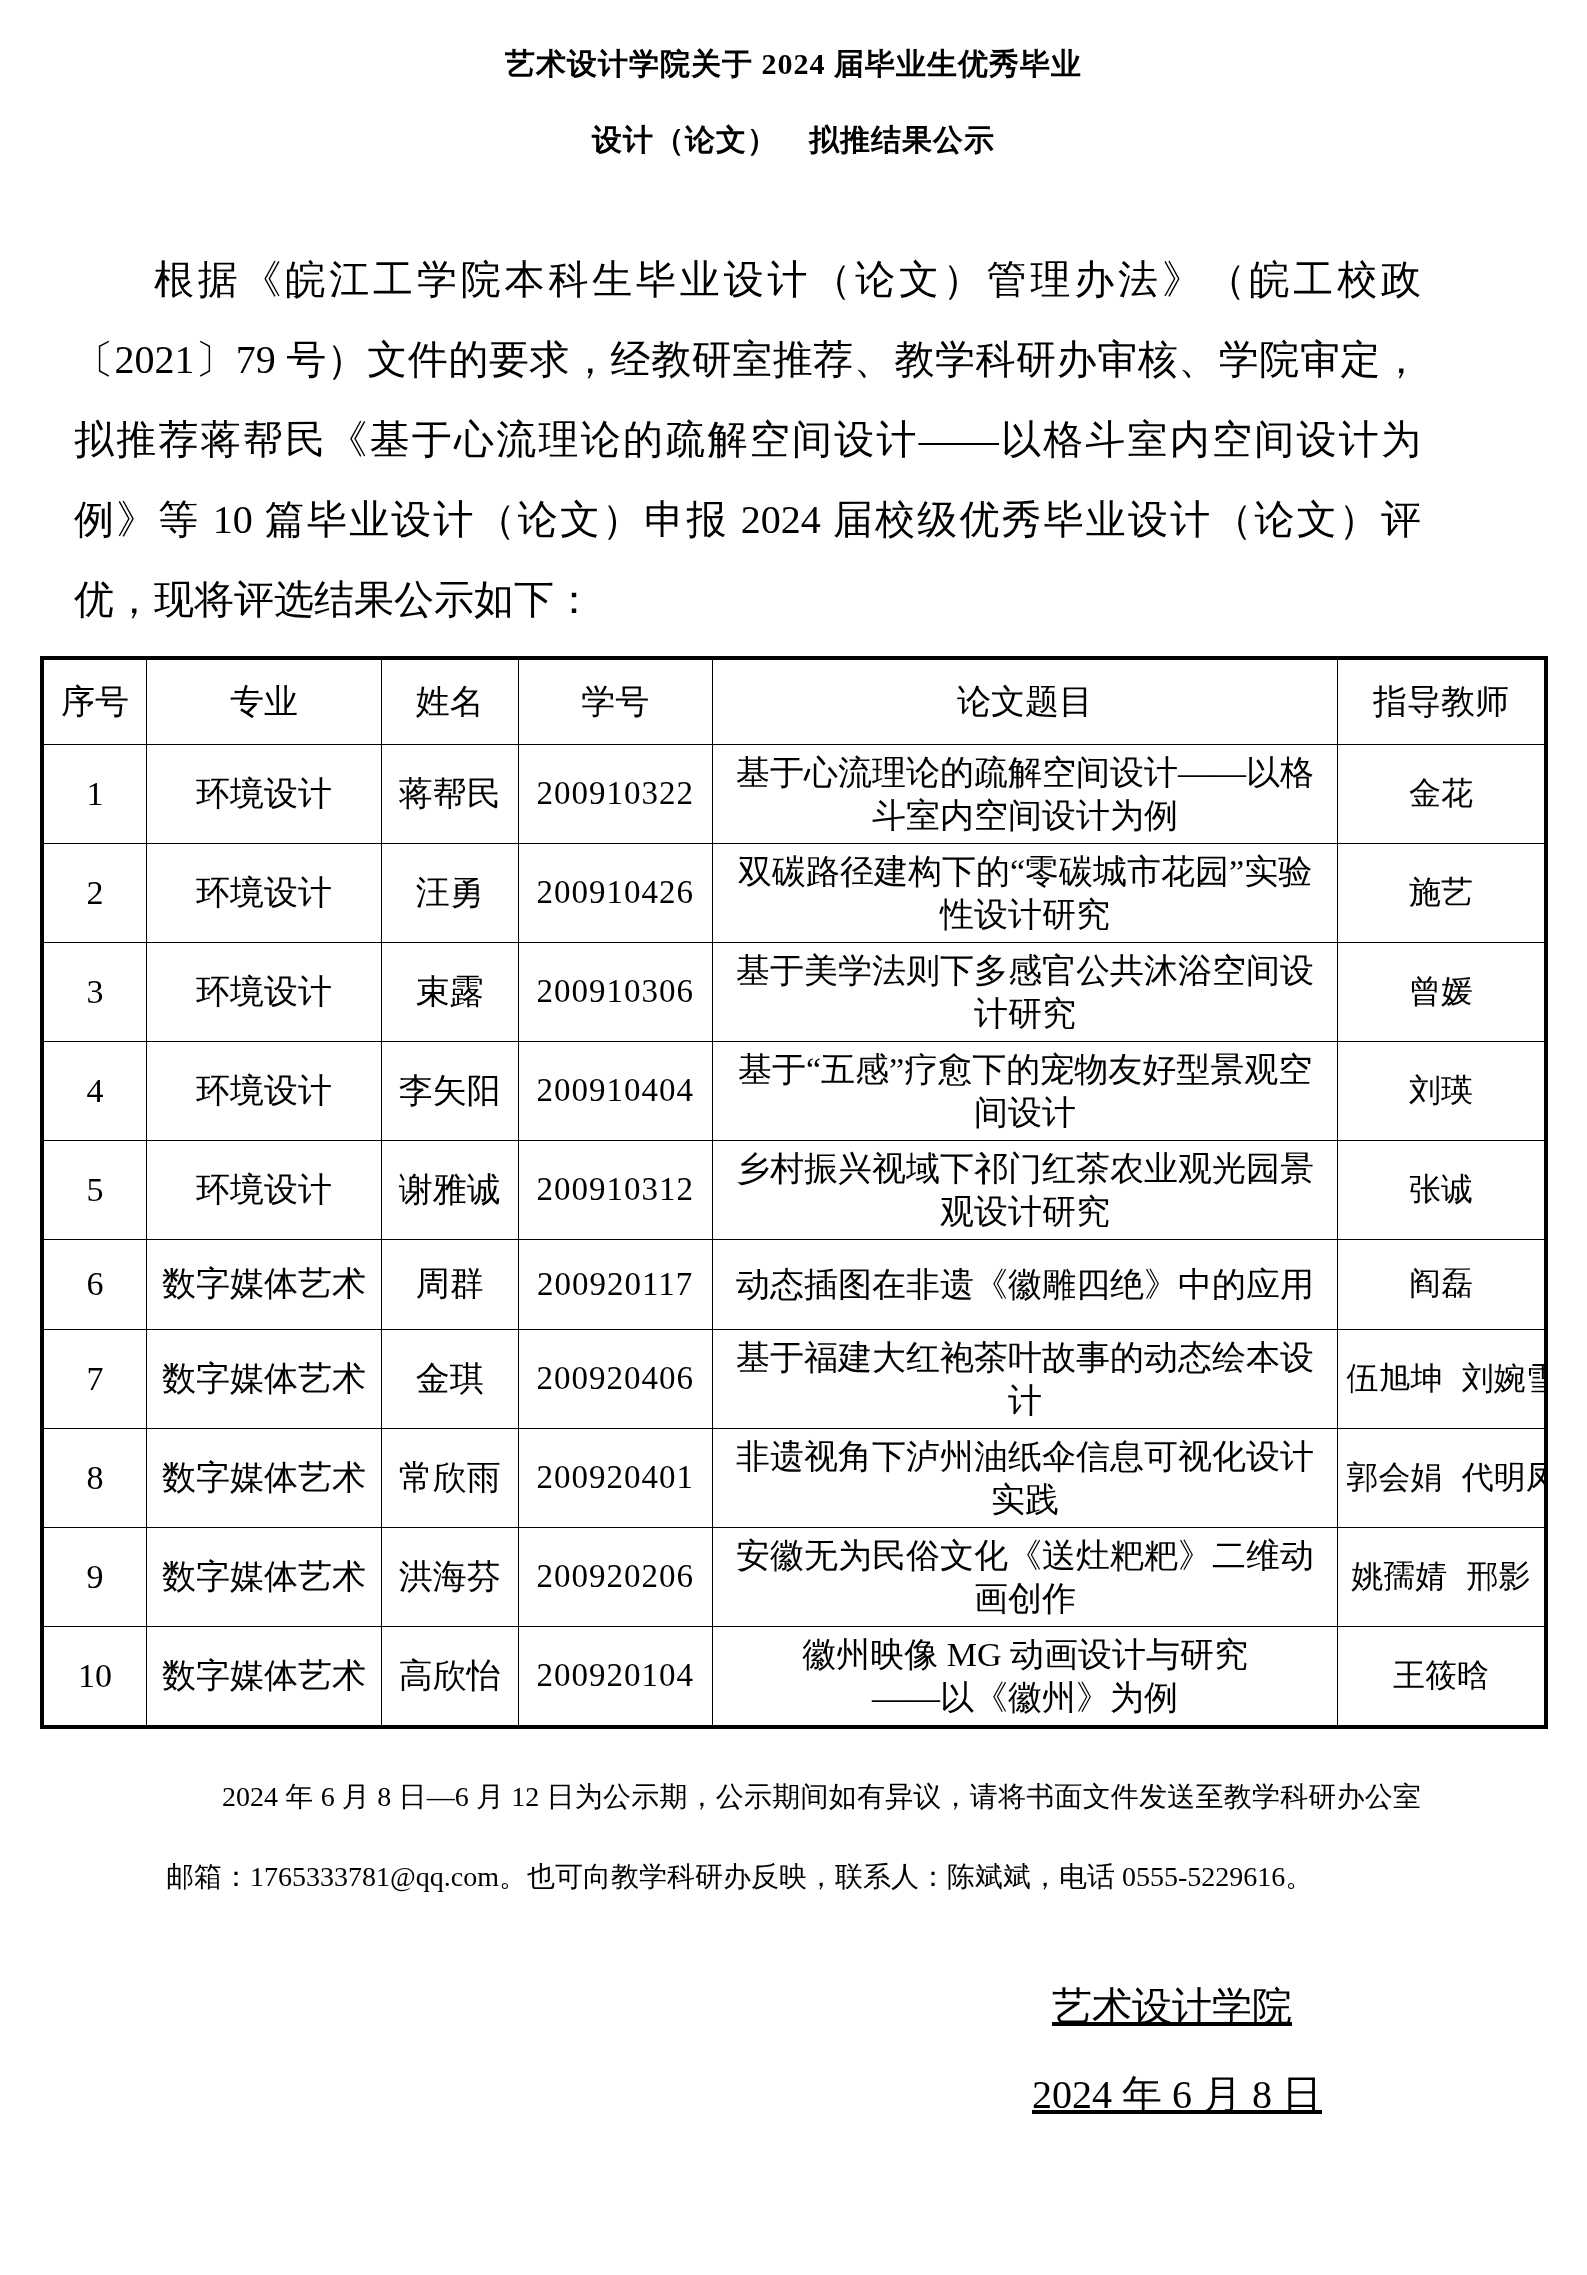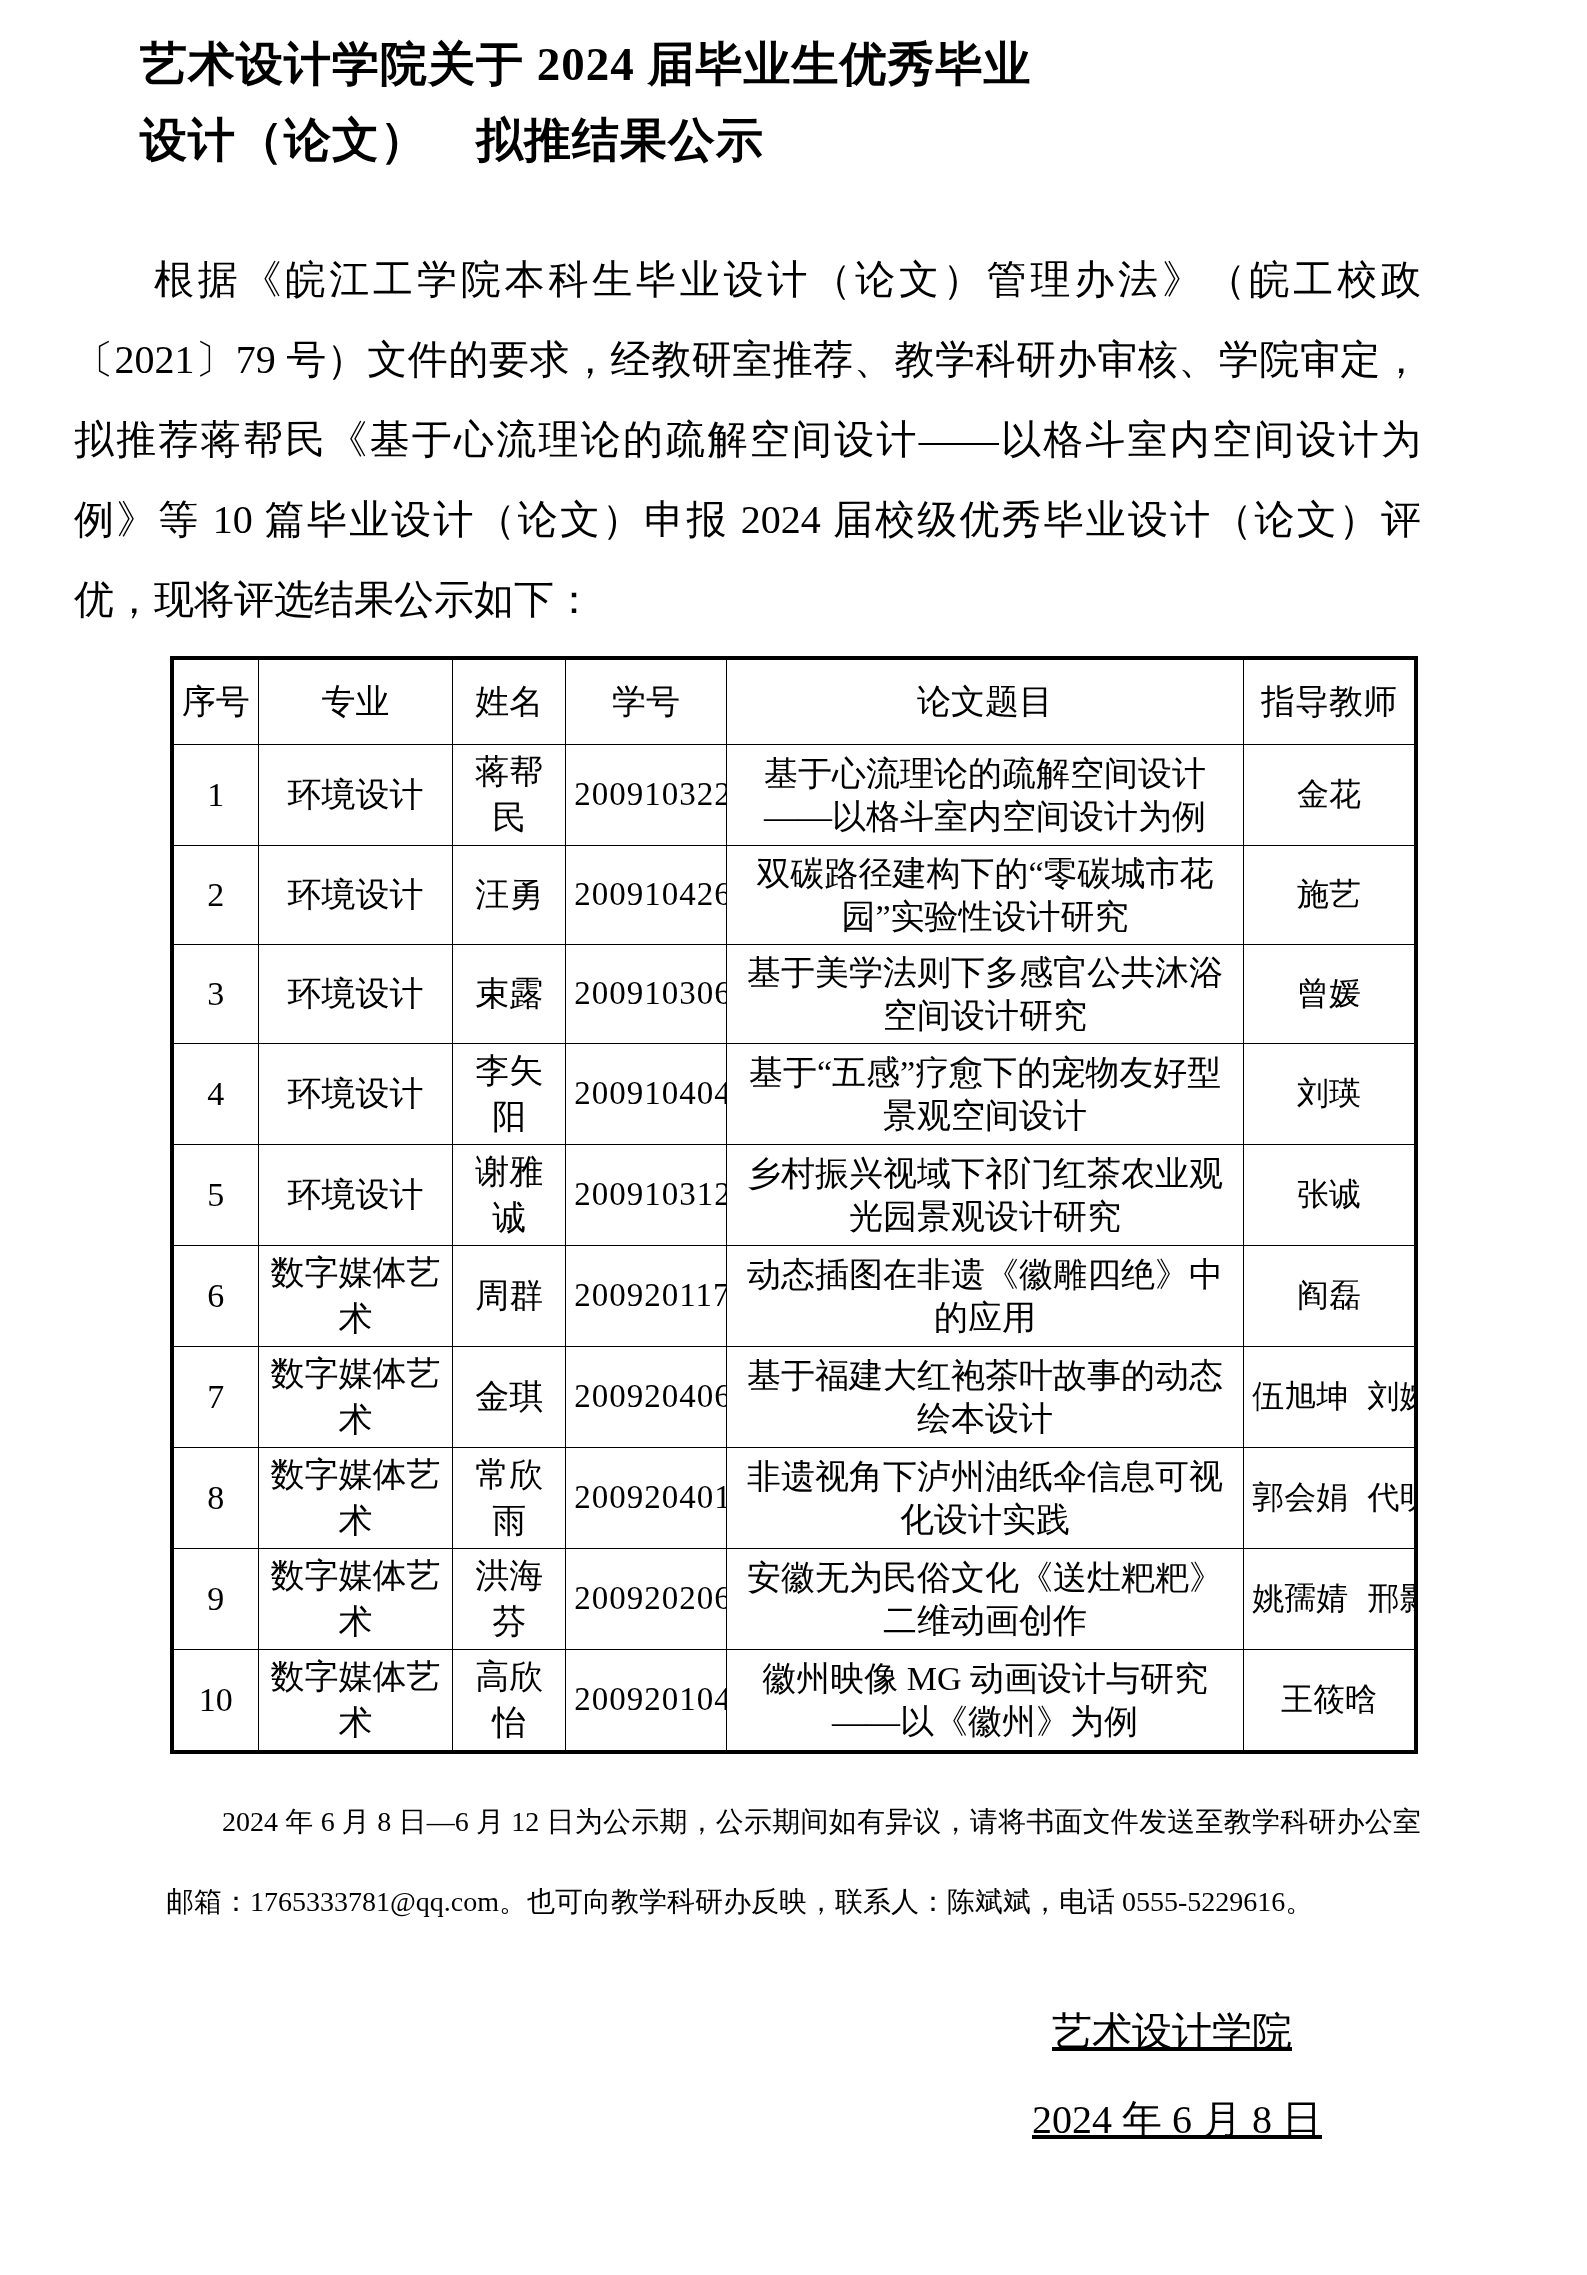--- a/index.html
+++ b/index.html
@@ -13,35 +13,35 @@
     min-height: 2275px;
     margin: 0 auto;
     background: #ffffff;
     color: #000000;
     font-family: "Liberation Serif", "DejaVu Serif", serif;
     box-sizing: border-box;
     padding: 26px 0 60px 0;
   }
   .doc-title {
     margin: 0 140px;
-    text-align: left;
-    font-size: 47px;
+    text-align: center;
+    font-size: 30px;
     font-weight: bold;
     line-height: 76px;
     letter-spacing: 1px;
   }
   .intro {
     margin: 62px 166px 0 74px;
     font-size: 40px;
     line-height: 80px;
     text-align: justify;
     text-indent: 2em;
   }
   table.results {
-    width: 1248px;
+    width: 1508px;
     margin: 16px auto 0 auto;
     border-collapse: collapse;
     border: 4px solid #000;
     table-layout: fixed;
     padding-left: 29px;
   }
   .results th, .results td {
     border: 1px solid #000;
     padding: 4px 8px;
     font-size: 34px;

